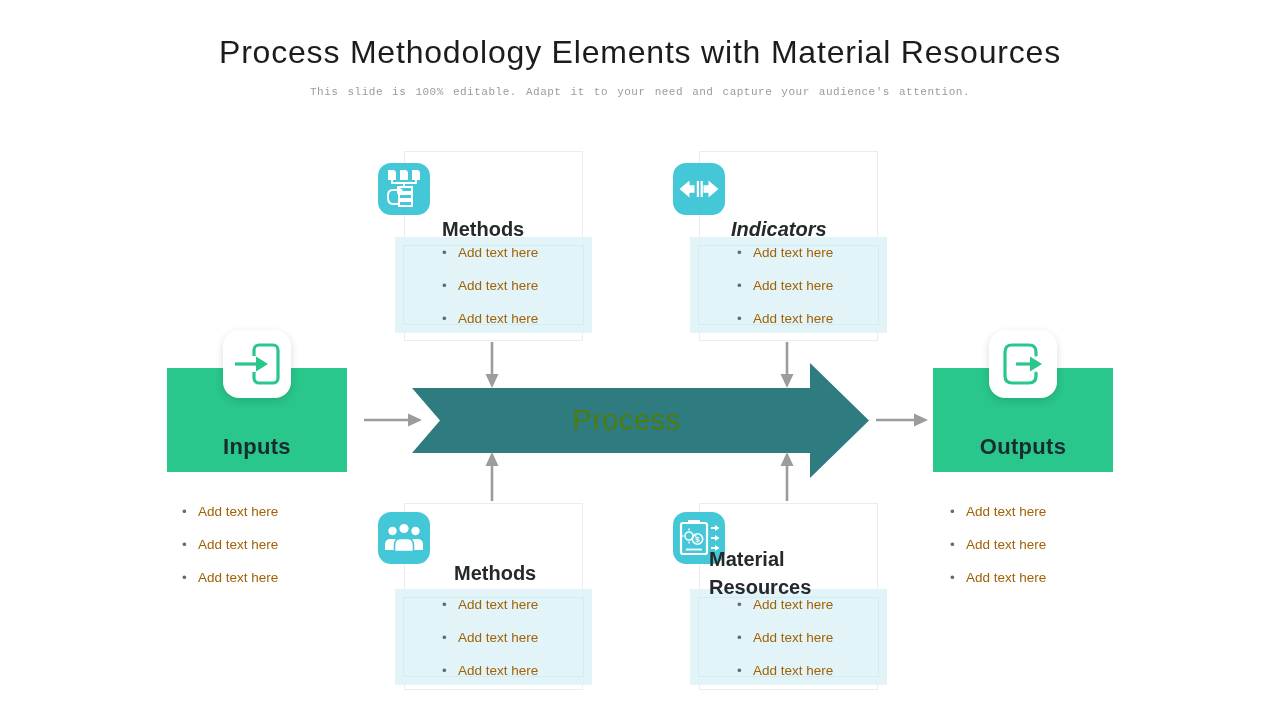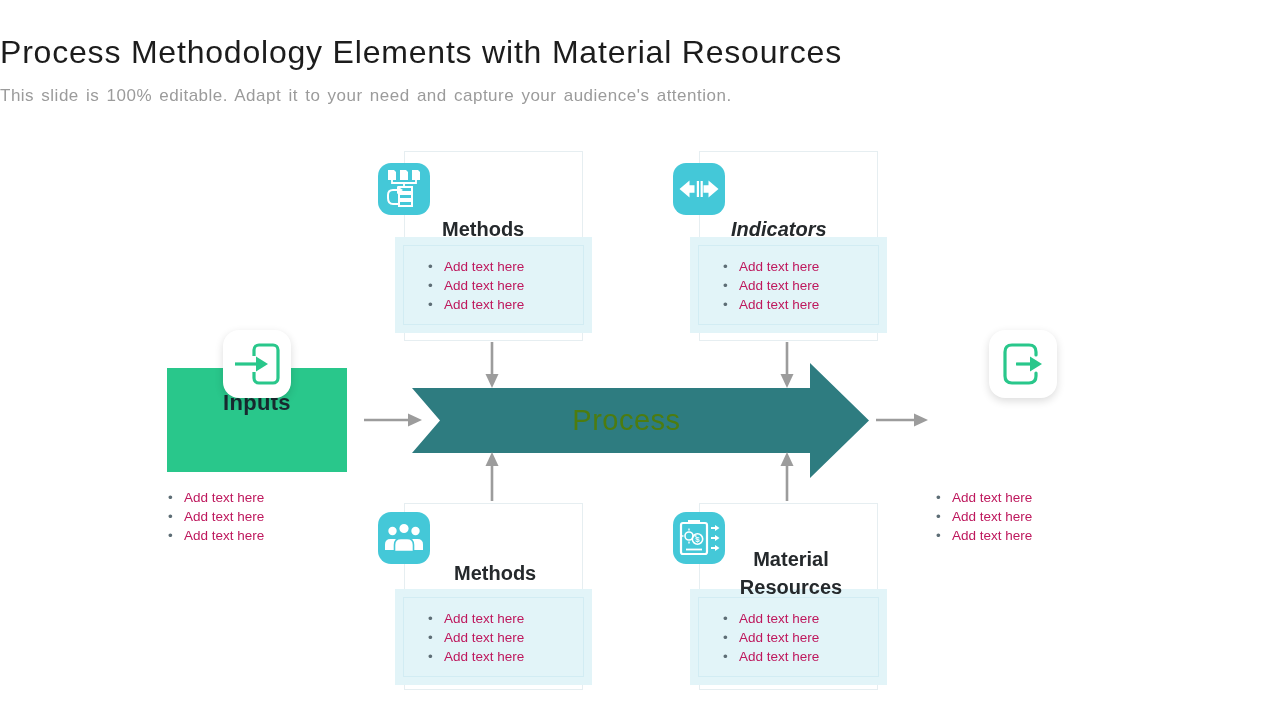--- a/index.html
+++ b/index.html
@@ -2,26 +2,26 @@
 <html><head>
 <meta charset="utf-8">
 <style>
   html,body{margin:0;padding:0;background:#ffffff;}
   #slide{
     position:relative;width:1280px;height:720px;overflow:hidden;background:#ffffff;
     font-family:"Liberation Sans", sans-serif;
   }
   
   #slide-title{
-    position:absolute;top:34px;left:0;width:1280px;text-align:left;
+    position:absolute;top:34px;left:0;width:1280px;text-align:center;
     font-size:32px;font-weight:400;letter-spacing:.8px;color:#1c1c1c;margin:0;
   }
   #slide-subtitle{
-    position:absolute;top:86px;left:0;width:1280px;text-align:left;
-    font-size:17px;letter-spacing:.5px;word-spacing:2px;color:#9b9b9b;margin:0;
+    position:absolute;top:86px;left:0;width:1280px;text-align:center;
+    font-size:11px;letter-spacing:.5px;word-spacing:2px;color:#9b9b9b;margin:0;font-family:Liberation Mono, monospace;
   }
   
   #arrow-layer{position:absolute;left:0;top:0;z-index:1;pointer-events:none;}
   
   #process-label{
     position:absolute;left:443px;top:404px;width:367px;z-index:2;
     text-align:center;font-size:29px;font-weight:normal;color:#4d7c0f;letter-spacing:.5px;
   }
   
   .qcard{position:absolute;background:#ffffff;border:1px solid #e6eef1;box-sizing:border-box;z-index:2;}
@@ -36,51 +36,51 @@
   }
   #icon-methods{left:378px;top:163px;}
   #icon-indicators{left:673px;top:163px;}
   #icon-people{left:378px;top:512px;}
   #icon-matres{left:673px;top:512px;}
   
   .qtitle{position:absolute;z-index:4;font-size:20px;font-weight:bold;color:#25292c;margin-top:34px;}
   #title-methods{left:442px;top:184px;}
   #title-indicators{left:731px;top:184px;font-style:italic;}
   #title-people{left:454px;top:528px;}
-  #title-matres{left:709px;top:511px;width:164px;text-align:center;line-height:28px;}
+  #title-matres{left:709px;top:511px;width:164px;line-height:28px;}
   
   .cyanbox{position:absolute;background:#e2f4f8;z-index:3;}
   #cyan-methods{left:395px;top:237px;width:197px;height:96px;}
   #cyan-indicators{left:690px;top:237px;width:197px;height:96px;}
   #cyan-people{left:395px;top:589px;width:197px;height:96px;}
   #cyan-matres{left:690px;top:589px;width:197px;height:96px;}
   .cyan-inner{
     position:absolute;left:8px;top:8px;right:8px;bottom:8px;
     border:1px solid #d2ecf3;display:flex;align-items:center;
   }
   
   ul.blist{list-style:none;margin:0;padding:0 0 0 24px;}
   ul.blist li{
-    position:relative;padding-left:16px;margin:0;line-height:19px;
-    font-size:13.5px;color:#be185d;
+    position:relative;padding-left:16px;margin:14px;line-height:19px;
+    font-size:13.5px;color:#a16207;
   }
   ul.blist li::before{content:"•";position:absolute;left:0;top:0;color:#5d6d75;}
   .plainlist{position:absolute;z-index:3;}
   #list-inputs{left:168px;top:488px;}
   #list-inputs ul.blist, #list-outputs ul.blist{padding-left:0;}
   #list-outputs{left:936px;top:488px;}
   
   .greenbox{
     position:absolute;width:180px;height:104px;background:#29c78b;z-index:2;
     text-align:center;box-sizing:border-box;
   }
   #box-inputs{left:167px;top:368px;}
   #box-outputs{left:933px;top:368px;}
   .greenbox .glabel{
-    display:block;margin-top:22px;font-size:22px;font-weight:bold;color:#182b30;letter-spacing:.3px;
+    display:block;margin-top:66px;font-size:22px;font-weight:bold;color:#182b30;letter-spacing:.3px;
   }
   
   .gicon{
     position:absolute;width:68px;height:68px;background:#ffffff;border-radius:16px;z-index:4;
     box-shadow:0 3px 8px rgba(0,0,0,.14);display:flex;align-items:center;justify-content:center;
   }
   #gicon-inputs{left:223px;top:330px;}
   #gicon-outputs{left:989px;top:330px;}
 </style>
 </head>
@@ -232,20 +232,23 @@
         <li>Add text here</li>
         <li>Add text here</li>
         <li>Add text here</li>
       </ul>
     </div>
   </div>
 
   <div class="greenbox" id="box-inputs">
     <span class="glabel">Inputs</span>
   </div>
+  <div class="greenbox" id="box-outputs">
+    <span class="glabel">Outputs</span>
+  </div>
 
   <div class="gicon" id="gicon-inputs">
     <svg width="68" height="68" viewBox="0 0 68 68">
       <rect x="31" y="15" width="24" height="38" rx="5" fill="none" stroke="#29C78B" stroke-width="3.2"></rect>
       <rect x="28" y="26" width="6" height="16" fill="#ffffff"></rect>
       <line x1="12" y1="34" x2="36" y2="34" stroke="#29C78B" stroke-width="3.2"></line>
       <polygon points="33,26.5 45,34 33,41.5" fill="#29C78B"></polygon>
     </svg>
   </div>
   <div class="gicon" id="gicon-outputs">

